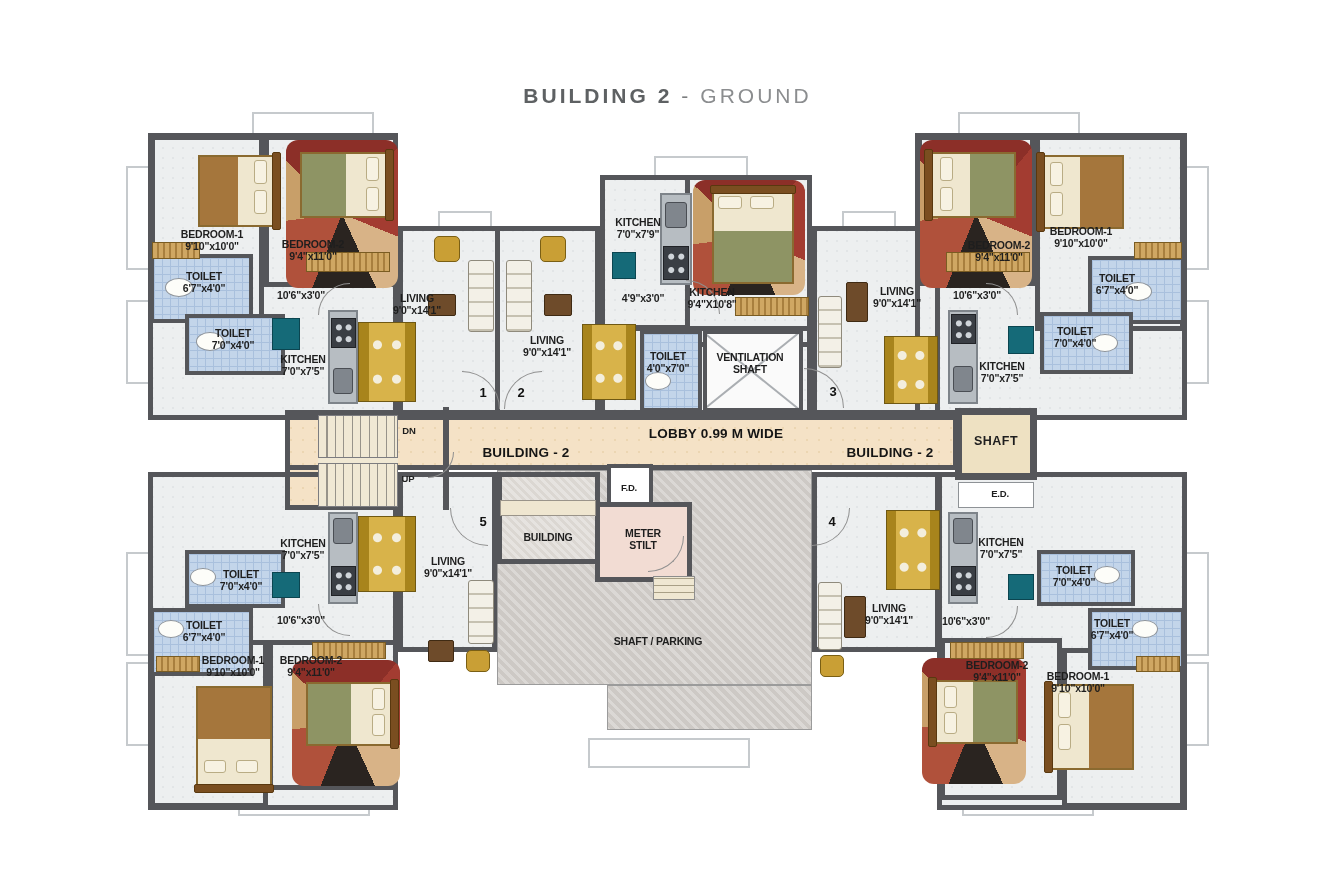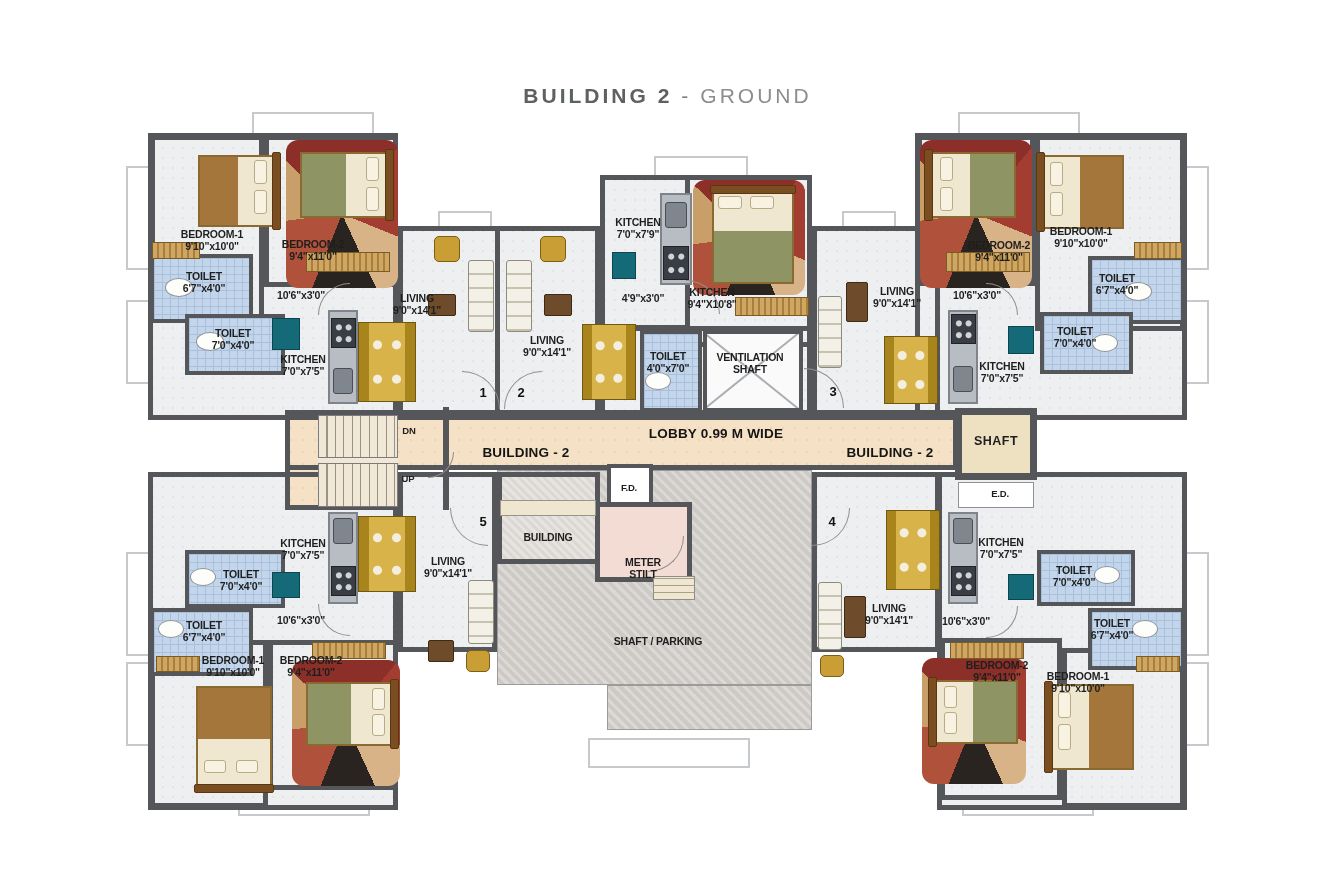--- a/index.html
+++ b/index.html
@@ -344,21 +344,21 @@
       </div>
       <div class="plabel lbl-sm" style="left: 629px; top: 488px;">
         <div>F.D.</div>
       </div>
       <div class="plabel lbl-sm" style="left: 1000px; top: 494px;">
         <div>E.D.</div>
       </div>
       <div class="plabel" style="left: 548px; top: 537px;">
         <div>BUILDING</div>
       </div>
-      <div class="plabel" style="left: 643px; top: 568px;">
+      <div class="plabel" style="left: 643px; top: 539px;">
         <div>METER</div>
         <div>STILT</div>
       </div>
       <div class="plabel" style="left: 658px; top: 641px;">
         <div>SHAFT / PARKING</div>
       </div>
       <div class="plabel" style="left: 303px; top: 549px;">
         <div>KITCHEN</div>
         <div>7'0"x7'5"</div>
       </div>

